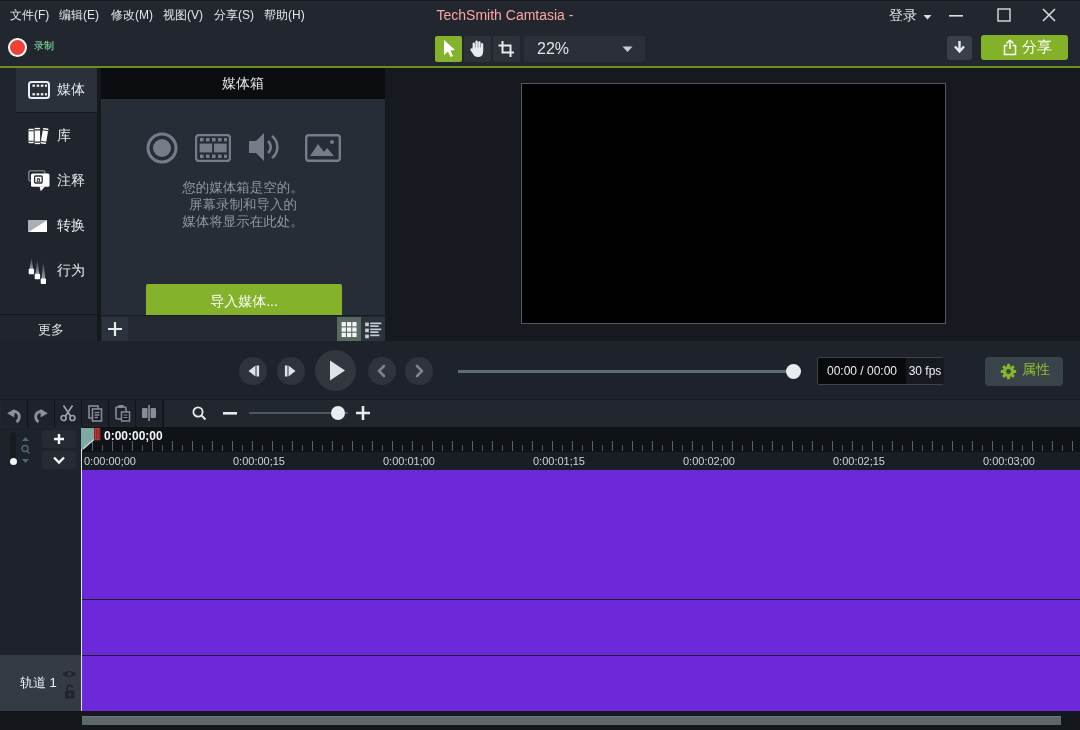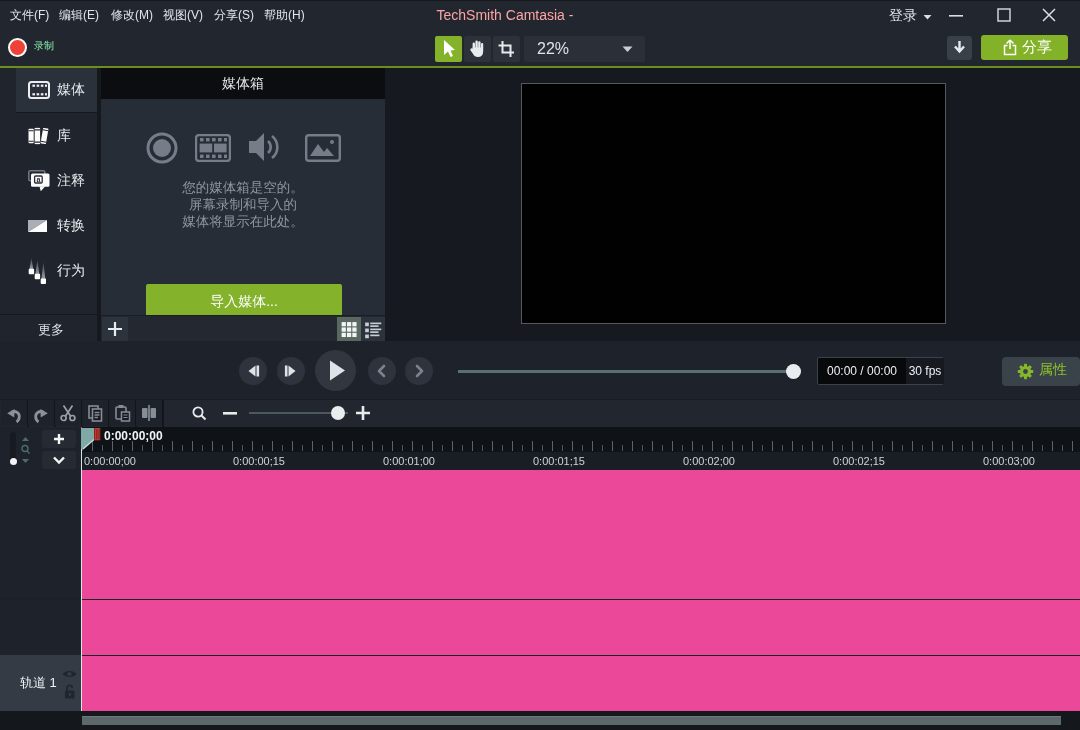--- a/index.html
+++ b/index.html
@@ -57,30 +57,30 @@
 .circbtn { position:absolute; border-radius:50%; background:#2e333d; }
 #slider1 { position:absolute; left:458px; top:370px; width:343px; height:3px; background:#5b6f72; }
 #handle1 { position:absolute; left:786px; top:364px; width:15px; height:15px; border-radius:50%; background:#e9edf0; }
 #timebox { position:absolute; left:817px; top:357px; width:127px; height:28px; border:1px solid #3c424a;
   border-radius:2px; background:#07090b; }
 #fpsbox { position:absolute; left:88px; top:0; width:38px; height:26px; background:#161a20;
   color:#eef1f3; font-size:12px; text-align:center; line-height:26px; }
 #timetext { position:absolute; left:0; top:0; width:88px; height:26px; color:#eef1f3; font-size:12px;
   text-align:center; line-height:26px; }
 #propbtn { position:absolute; left:985px; top:357px; width:78px; height:29px; background:#3a424a;
-  border-radius:4px;margin-left:17px; }
+  border-radius:4px; }
 #propbtn span { position:absolute; left:37px; top:4px; color:#8ec32b; font-size:14px; }
 
 #ttoolbar { position:absolute; left:0; top:399px; width:1080px; height:28px; background:#22262e; border-top:1px solid #181c23; }
 .tcell { position:absolute; top:0px; width:26px; height:26px; background:#1e222a; }
 .tdiv { position:absolute; top:0px; width:2px; height:27px; background:#12161c; }
 #zslider { position:absolute; left:249px; top:412px; width:99px; height:2px; background:#49595d; }
 #zhandle { position:absolute; left:331px; top:406px; width:14px; height:14px; border-radius:50%; background:#e9edf0; }
 
-#timeline { position:absolute; left:0; top:427px; width:1080px; height:303px; background:#ec4899; }
+#timeline { position:absolute; left:0; top:427px; width:1080px; height:303px; background:#6d28d9; }
 #ruler-top { position:absolute; left:82px; top:0; width:998px; height:25px; background:#0f1318; }
 #ticks { position:absolute; left:82px; top:14px; width:998px; height:10px;
   background-image:
     repeating-linear-gradient(to right, transparent 0 10px, #59636c 10px 11px, transparent 11px 20px),
     repeating-linear-gradient(to right, #4c565e 0 1px, transparent 1px 20px);
   background-size:100% 10px, 100% 6px;
   background-position:0 0, 0 4px;
   background-repeat:no-repeat; }
 #phflag { position:absolute; left:79px; top:1px; width:22px; height:22px; }
 #curtime { position:absolute; left:104px; top:2px; color:#f2f4f6; font-size:12px; font-weight:bold; }

